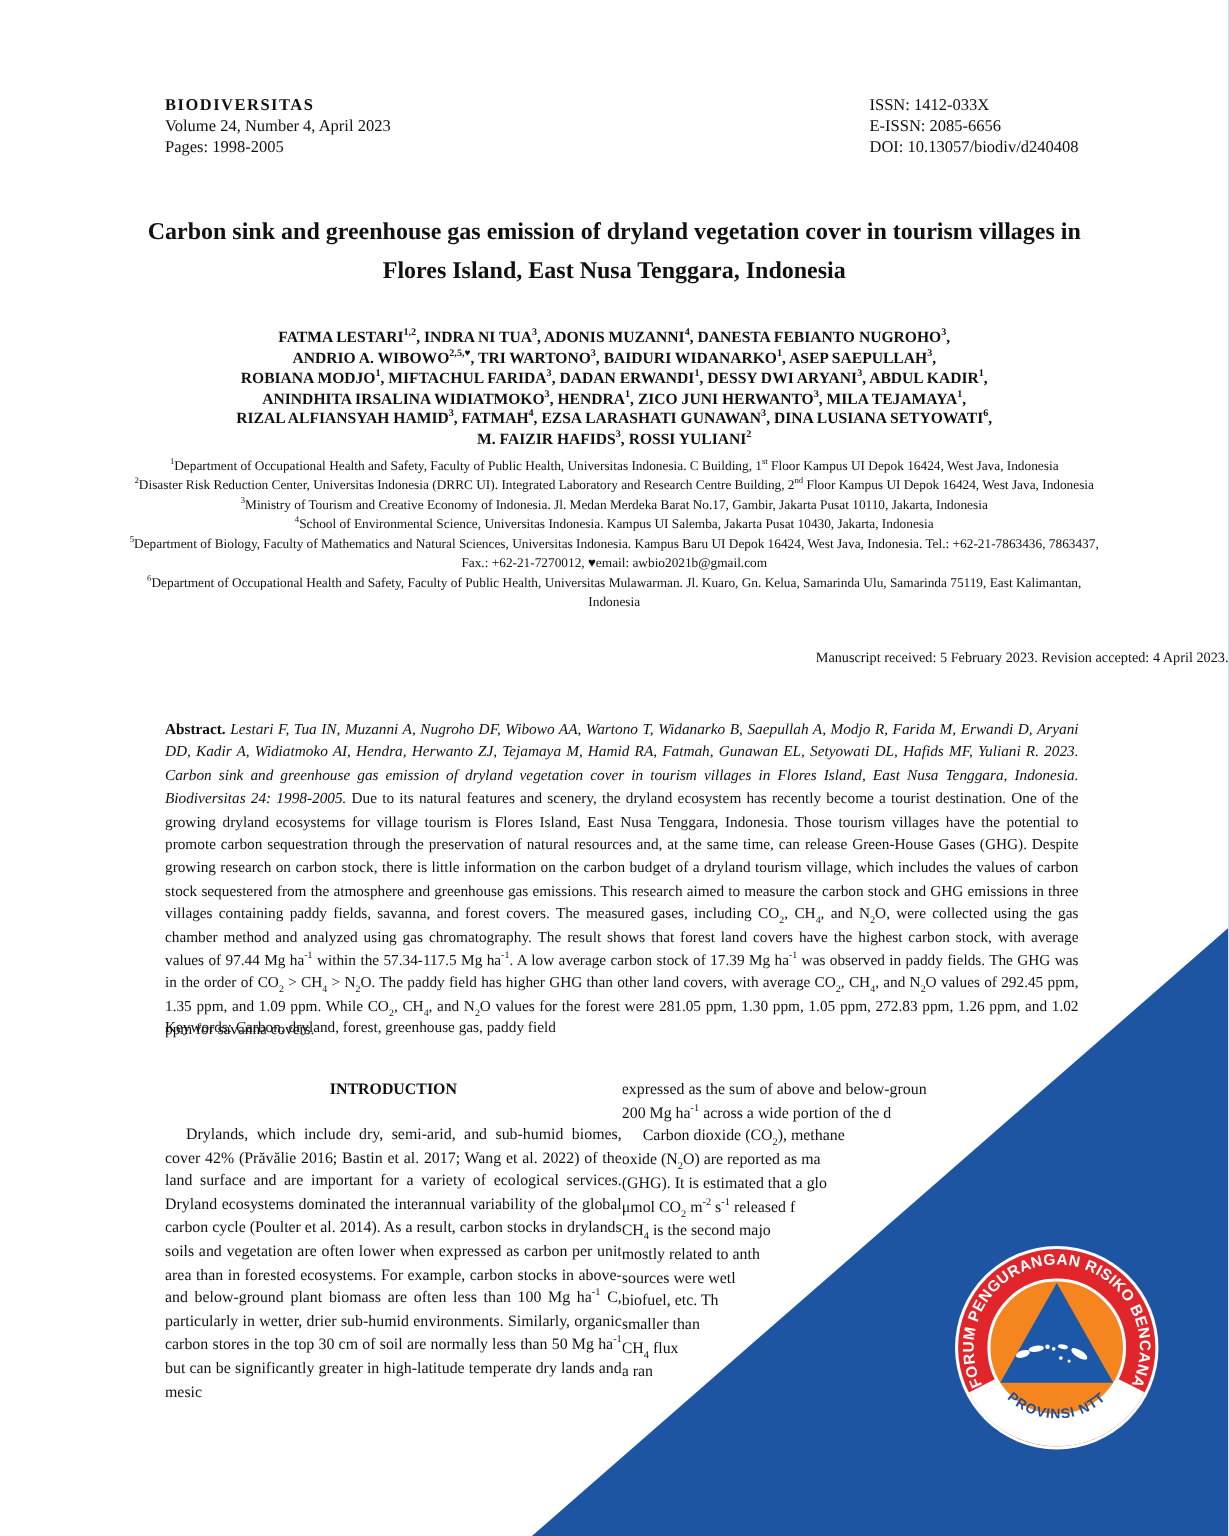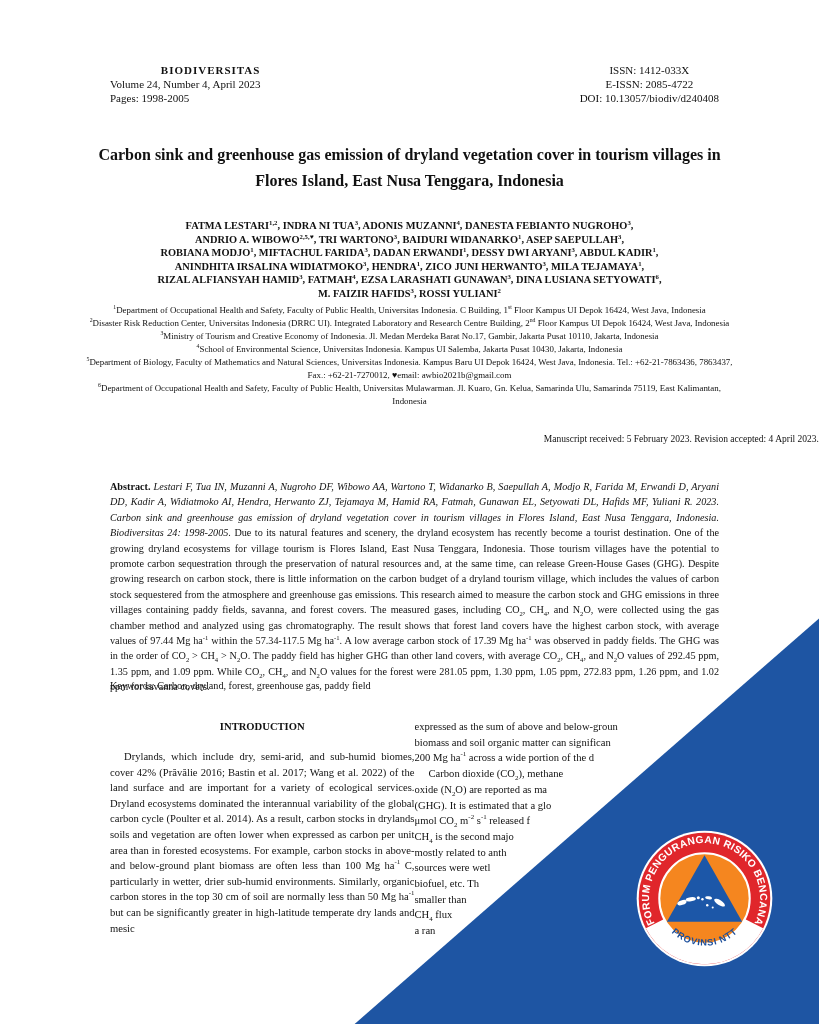--- a/index.html
+++ b/index.html
@@ -4,22 +4,22 @@
 <style>
   html,body { margin:0; padding:0; background:#ffffff; }
   .page {
     position:relative; width:819px; height:1024px; background:#ffffff;
     overflow:hidden; font-family:"Liberation Serif","DejaVu Serif",serif; color:#111;
   }
   sup { font-size:65%; vertical-align:super; line-height:0; }
   sub { font-size:65%; vertical-align:sub; line-height:0; }
 
   .hdr-left  { position:absolute; left:110px; top:63px; font-size:11px; line-height:14px; }
-  .hdr-left .jname { font-weight:bold; letter-spacing:1px;text-align:right; }
-  .hdr-right { position:absolute; right:100px; top:63px; font-size:11px; line-height:14px; text-align:center; }
+  .hdr-left .jname { font-weight:bold; letter-spacing:1px; }
+  .hdr-right { position:absolute; right:100px; top:63px; font-size:11px; line-height:14px; text-align:left; }
 
   .title {
     position:absolute; top:142px; left:85px; right:85px; text-align:center;
     font-weight:bold; font-size:16px; line-height:26px; margin:0;
   }
   .authors { position:absolute; top:219px; left:30px; right:30px; text-align:center;
              font-weight:bold; font-size:10.4px; line-height:13.6px; }
   .authors .aline { white-space:nowrap; }
   .affils { position:absolute; top:304px; left:86px; right:86px; text-align:center;
             font-size:8.9px; line-height:13px; }
@@ -51,21 +51,21 @@
 
 <div class="page">
 
   <div class="hdr-left">
     <div class="jname">BIODIVERSITAS</div>
     <div>Volume 24, Number 4, April 2023</div>
     <div>Pages: 1998-2005</div>
   </div>
   <div class="hdr-right">
     <div>ISSN: 1412-033X</div>
-    <div>E-ISSN: 2085-4722</div>
+    <div>E-ISSN: 2085-6656</div>
     <div>DOI: 10.13057/biodiv/d240408</div>
   </div>
 
   <h1 class="title">Carbon sink and greenhouse gas emission of dryland vegetation cover in tourism villages in Flores Island, East Nusa Tenggara, Indonesia</h1>
 
   <div class="authors">
     <div class="aline">FATMA LESTARI<sup>1,2</sup>, INDRA NI TUA<sup>3</sup>, ADONIS MUZANNI<sup>4</sup>, DANESTA FEBIANTO NUGROHO<sup>3</sup>,</div>
     <div class="aline">ANDRIO A. WIBOWO<sup>2,5,♥</sup>, TRI WARTONO<sup>3</sup>, BAIDURI WIDANARKO<sup>1</sup>, ASEP SAEPULLAH<sup>3</sup>,</div>
     <div class="aline">ROBIANA MODJO<sup>1</sup>, MIFTACHUL FARIDA<sup>3</sup>, DADAN ERWANDI<sup>1</sup>, DESSY DWI ARYANI<sup>3</sup>, ABDUL KADIR<sup>1</sup>,</div>
     <div class="aline">ANINDHITA IRSALINA WIDIATMOKO<sup>3</sup>, HENDRA<sup>1</sup>, ZICO JUNI HERWANTO<sup>3</sup>, MILA TEJAMAYA<sup>1</sup>,</div>
@@ -95,21 +95,20 @@
     <span>Carbon, dryland, forest, greenhouse gas, paddy field</span>
   </div>
 
   <div class="cols">
     <div class="col col-left">
       <h2 class="intro-h">INTRODUCTION</h2>
       <p>Drylands, which include dry, semi-arid, and sub-humid biomes, cover 42% (Prăvălie 2016; Bastin et al. 2017; Wang et al. 2022) of the land surface and are important for a variety of ecological services. Dryland ecosystems dominated the interannual variability of the global carbon cycle (Poulter et al. 2014). As a result, carbon stocks in drylands soils and vegetation are often lower when expressed as carbon per unit area than in forested ecosystems. For example, carbon stocks in above-and below-ground plant biomass are often less than 100 Mg ha<sup>-1</sup> C, particularly in wetter, drier sub-humid environments. Similarly, organic carbon stores in the top 30 cm of soil are normally less than 50 Mg ha<sup>-1</sup> but can be significantly greater in high-latitude temperate dry lands and mesic</p>
     </div>
     <div class="col col-right">
       <div class="rline">expressed as the sum of above and below-groun</div>
-      <div class="rline">biomass and soil organic matter can significan</div>
       <div class="rline">200 Mg ha<sup>-1</sup> across a wide portion of the d</div>
       <div class="rline indent">Carbon dioxide (CO<sub>2</sub>), methane</div>
       <div class="rline">oxide (N<sub>2</sub>O) are reported as ma</div>
       <div class="rline">(GHG). It is estimated that a glo</div>
       <div class="rline">μmol CO<sub>2</sub> m<sup>-2</sup> s<sup>-1</sup> released f</div>
       <div class="rline">CH<sub>4</sub> is the second majo</div>
       <div class="rline">mostly related to anth</div>
       <div class="rline">sources were wetl</div>
       <div class="rline">biofuel, etc. Th</div>
       <div class="rline">smaller than</div>

